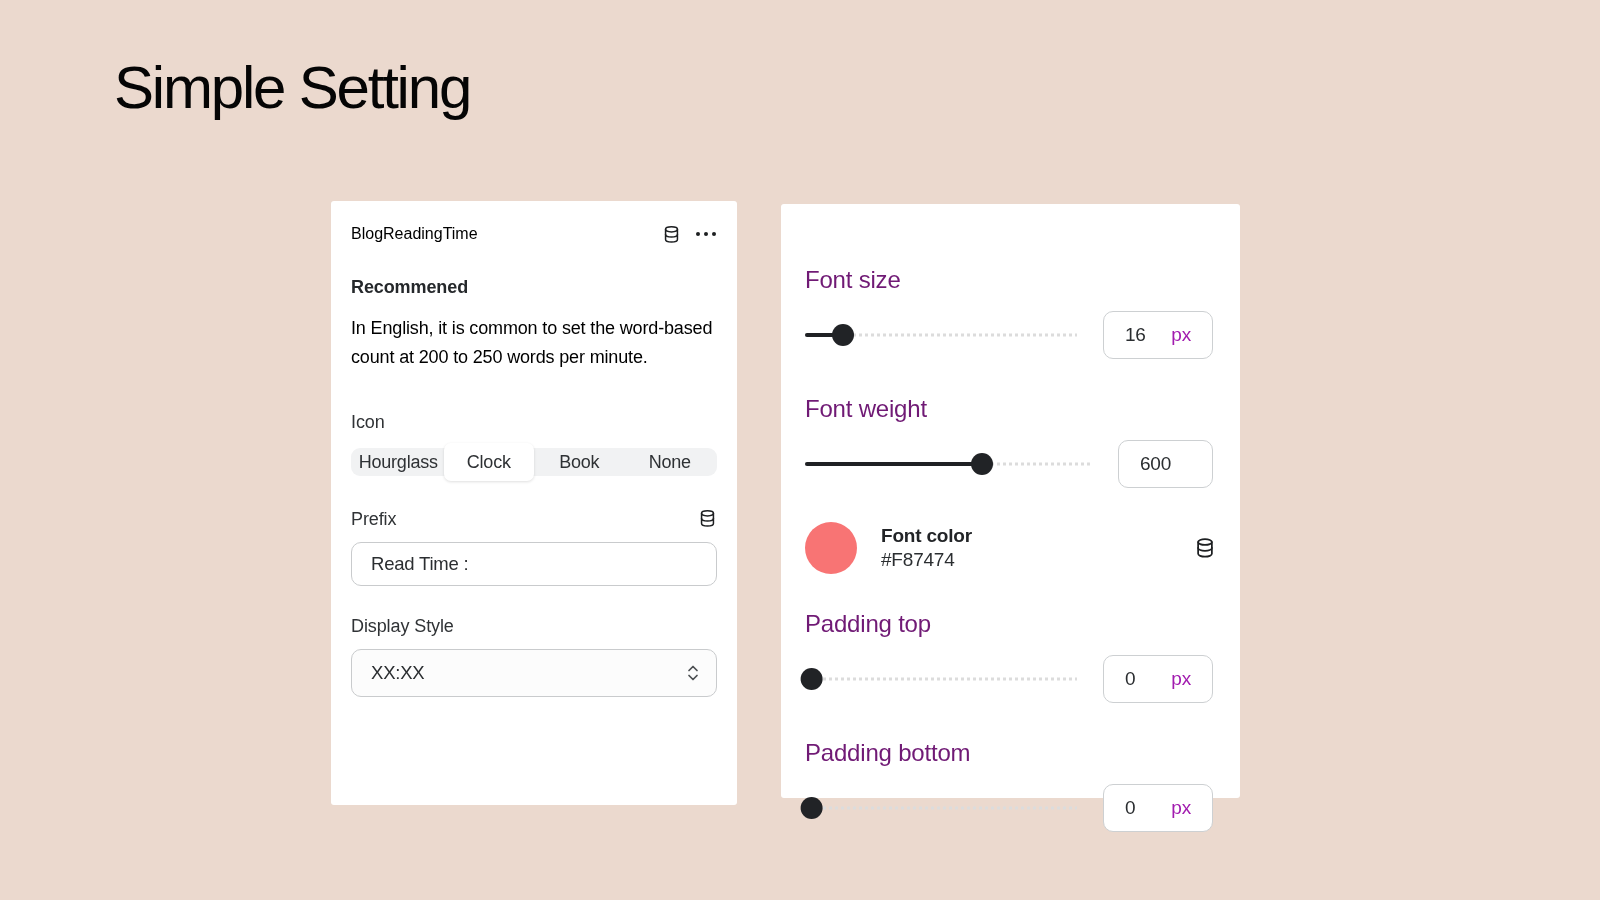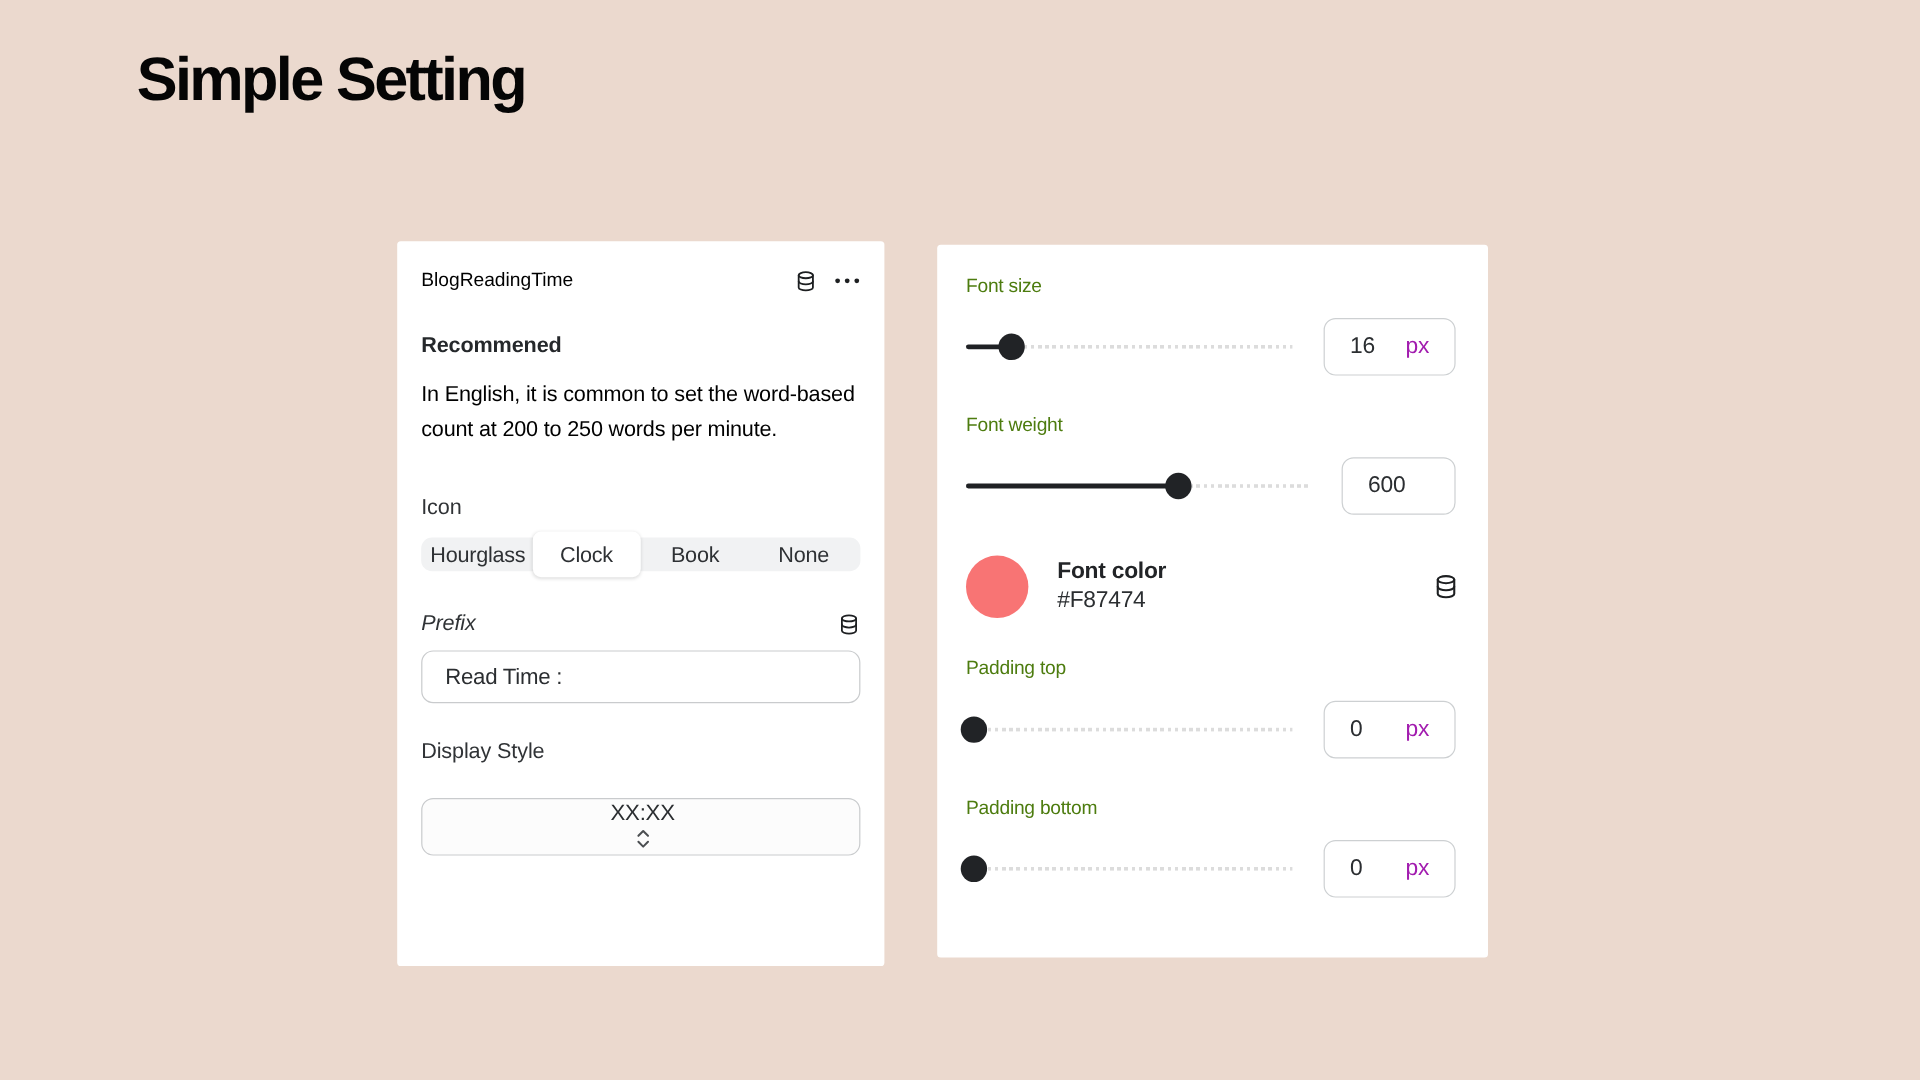--- a/index.html
+++ b/index.html
@@ -14,23 +14,23 @@
     background: #EBD9CE;
     font-family: "Liberation Sans", sans-serif;
     -webkit-font-smoothing: antialiased;
     position: relative;
   }
 
   
   .page-title {
     position: absolute;
     left: 114px;
-    top: 40px;
-    font-size: 51px;
-    font-weight: bold;
+    top: 58px;
+    font-size: 60px;
+    font-weight: normal;
     letter-spacing: -2.2px;
     color: #050505;
     line-height: 1;
     font-stretch: semi-condensed;
   }
 
   
   .card {
     position: absolute;
     background: #ffffff;
@@ -145,68 +145,67 @@
     cursor: pointer;
   }
   .seg.active {
     background: #ffffff;
     box-shadow: 0 1px 3px rgba(0,0,0,0.13);
   }
 
   .lc-prefix-block { margin-top: 33px; }
   .label-row {
     display: flex;
-    align-items: flex-end;
+    align-items: flex-start;
     justify-content: space-between;
-    font-style: italic;
   }
   .text-input {
     margin-top: 12px;
     height: 44px;
     width: 100%;
     border: 1px solid #c9cbcd;
     border-radius: 10px;
     background: #fff;
     display: flex;
     align-items: center;
     padding: 0 19px;
     font-size: 18.5px;
     color: #2b2e31;
     letter-spacing: -0.2px;
     cursor: text;
   }
 
   .lc-display-block { margin-top: 30px; }
   .select-input {
-    margin-top: 28px;
+    margin-top: 12px;
     height: 48px;
     width: 100%;
     border: 1px solid #c9cbcd;
     border-radius: 10px;
     background: #fcfcfc;
     display: flex;
     align-items: center;
-    justify-content: flex-start;
+    justify-content: space-between;
     padding: 0 16px 0 19px;
     font-size: 18.5px;
     color: #2b2e31;
     letter-spacing: -0.2px;
     cursor: pointer;
-    flex-direction: column;
   }
   .chev-updown { width: 14px; height: 22px; display: block; flex: none; }
 
   
   .right-inner { padding: 26px 24px 0 24px; }
 
   .rc-row { margin-bottom: 0; }
   .rc-label {
-    font-size: 16px;
-    color: #4d7c0f;
-    letter-spacing: -0.2px;
+    font-size: 24px;
+    color: #701a75;
+    letter-spacing: -0.2px;
+    margin-top: 36px;
   }
 
   .slider-row {
     display: flex;
     align-items: center;
     margin-top: 17px;
   }
   .slider {
     position: relative;
     height: 24px;

